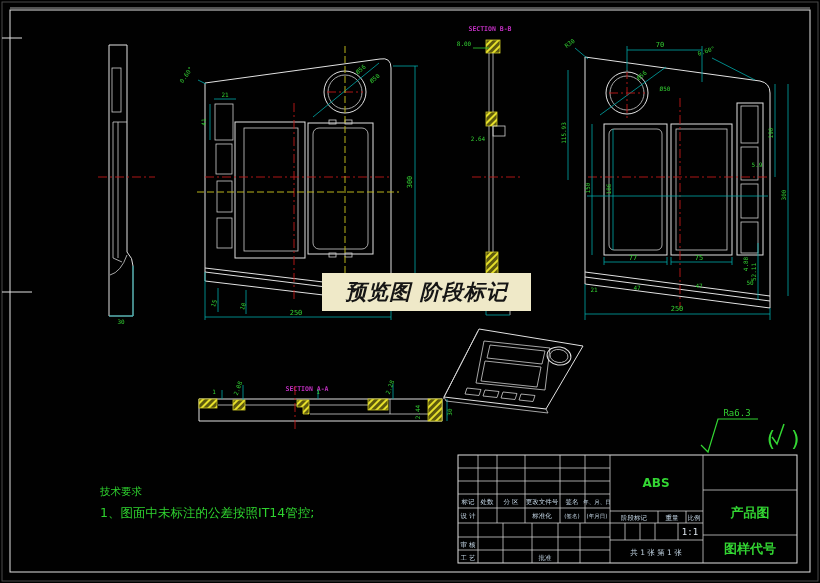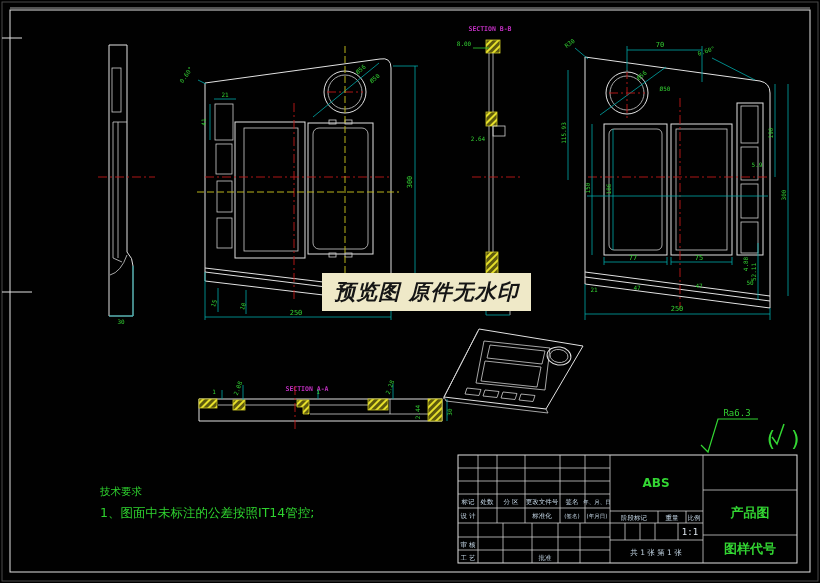--- a/index.html
+++ b/index.html
@@ -254,15 +254,15 @@
     <text class="tbw" x="690" y="535">1:1</text>
     <text class="tbl" x="656" y="555" style="font-size:7.5px">共 1 张  第 1 张</text>
 
     <text class="gbig" x="656" y="487" font-size="12">ABS</text>
     <text class="gbig" x="750" y="517" font-size="13">产品图</text>
     <text class="gbig" x="750" y="553" font-size="13">图样代号</text>
   </g>
 </svg>
 
 <div id="watermark">
-  <span>预览图 原件无水印</span>
+  <span>预览图 阶段标记</span>
 </div>
 </div>
 
 </body></html>

